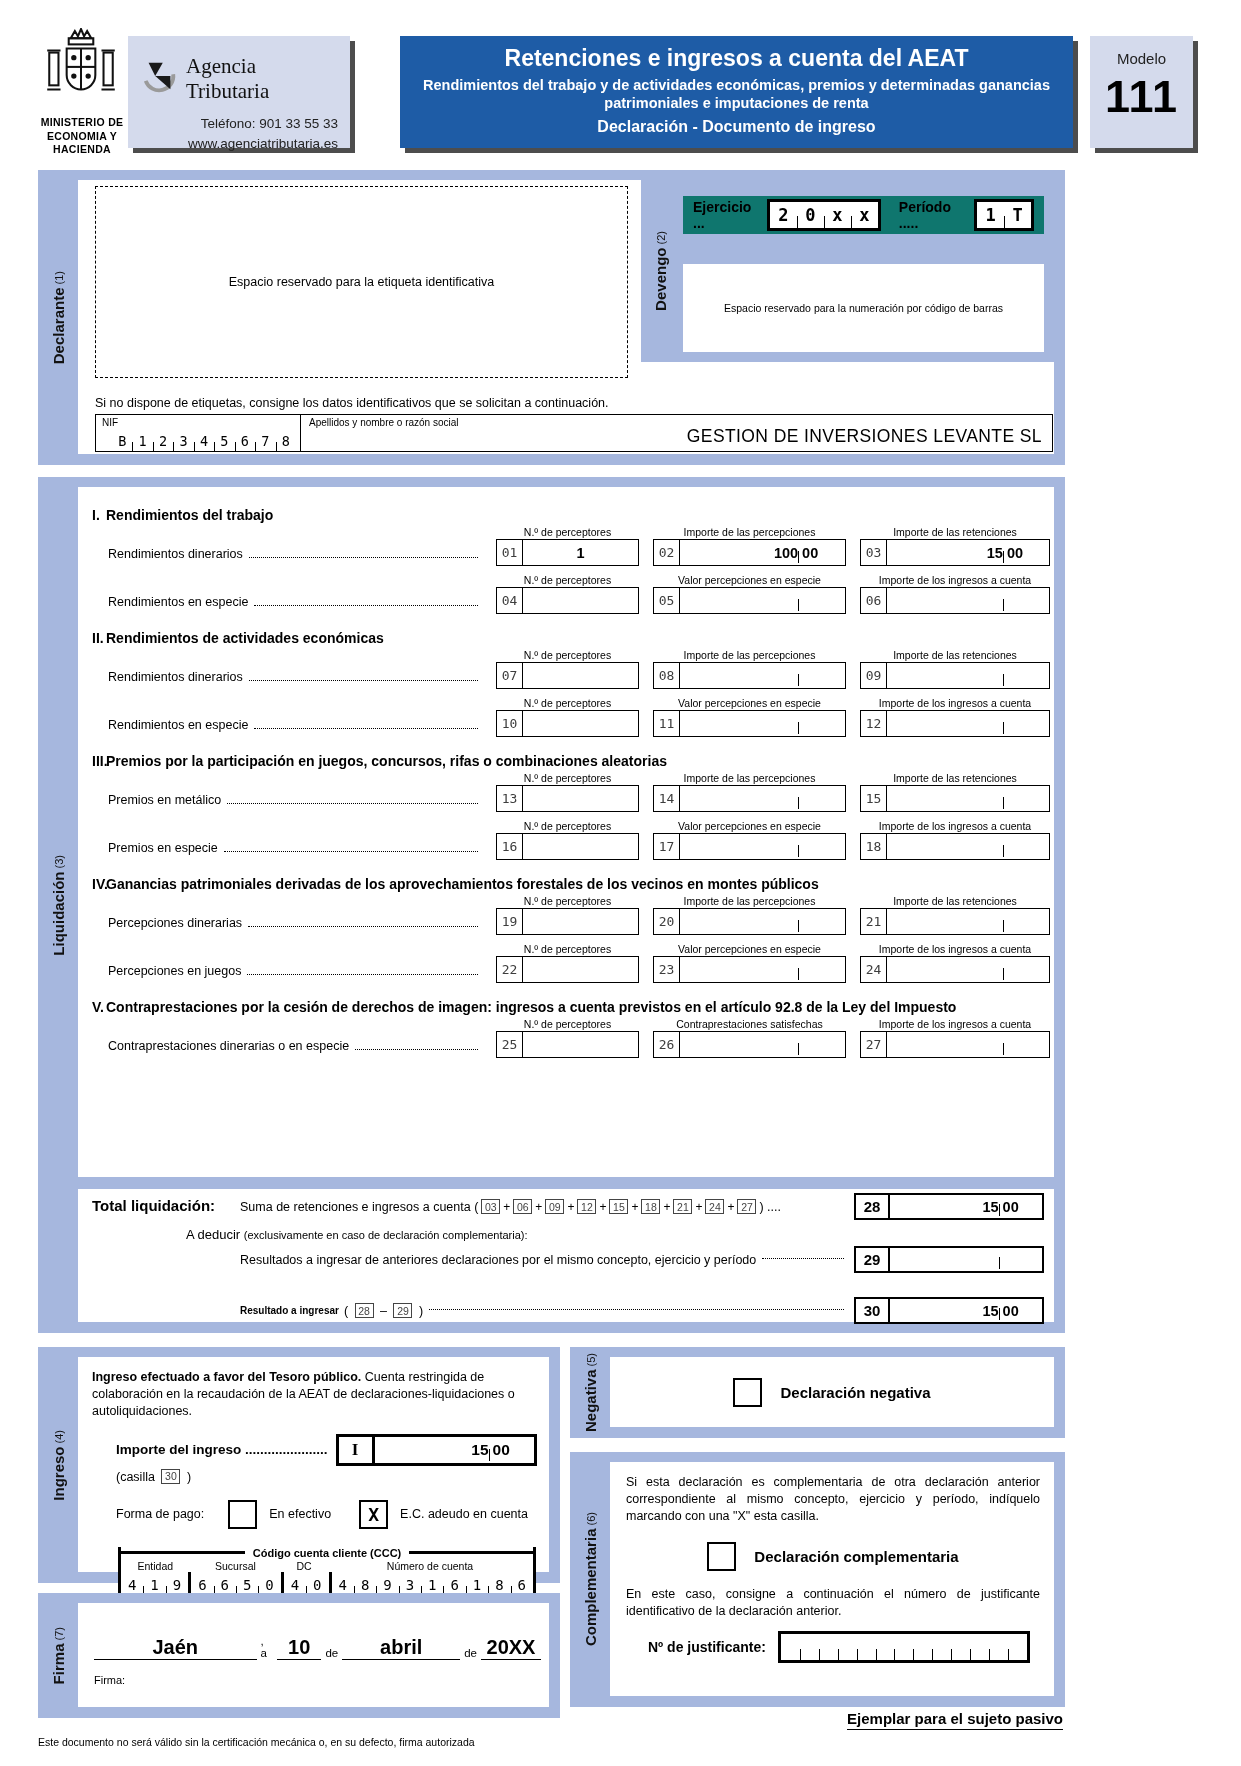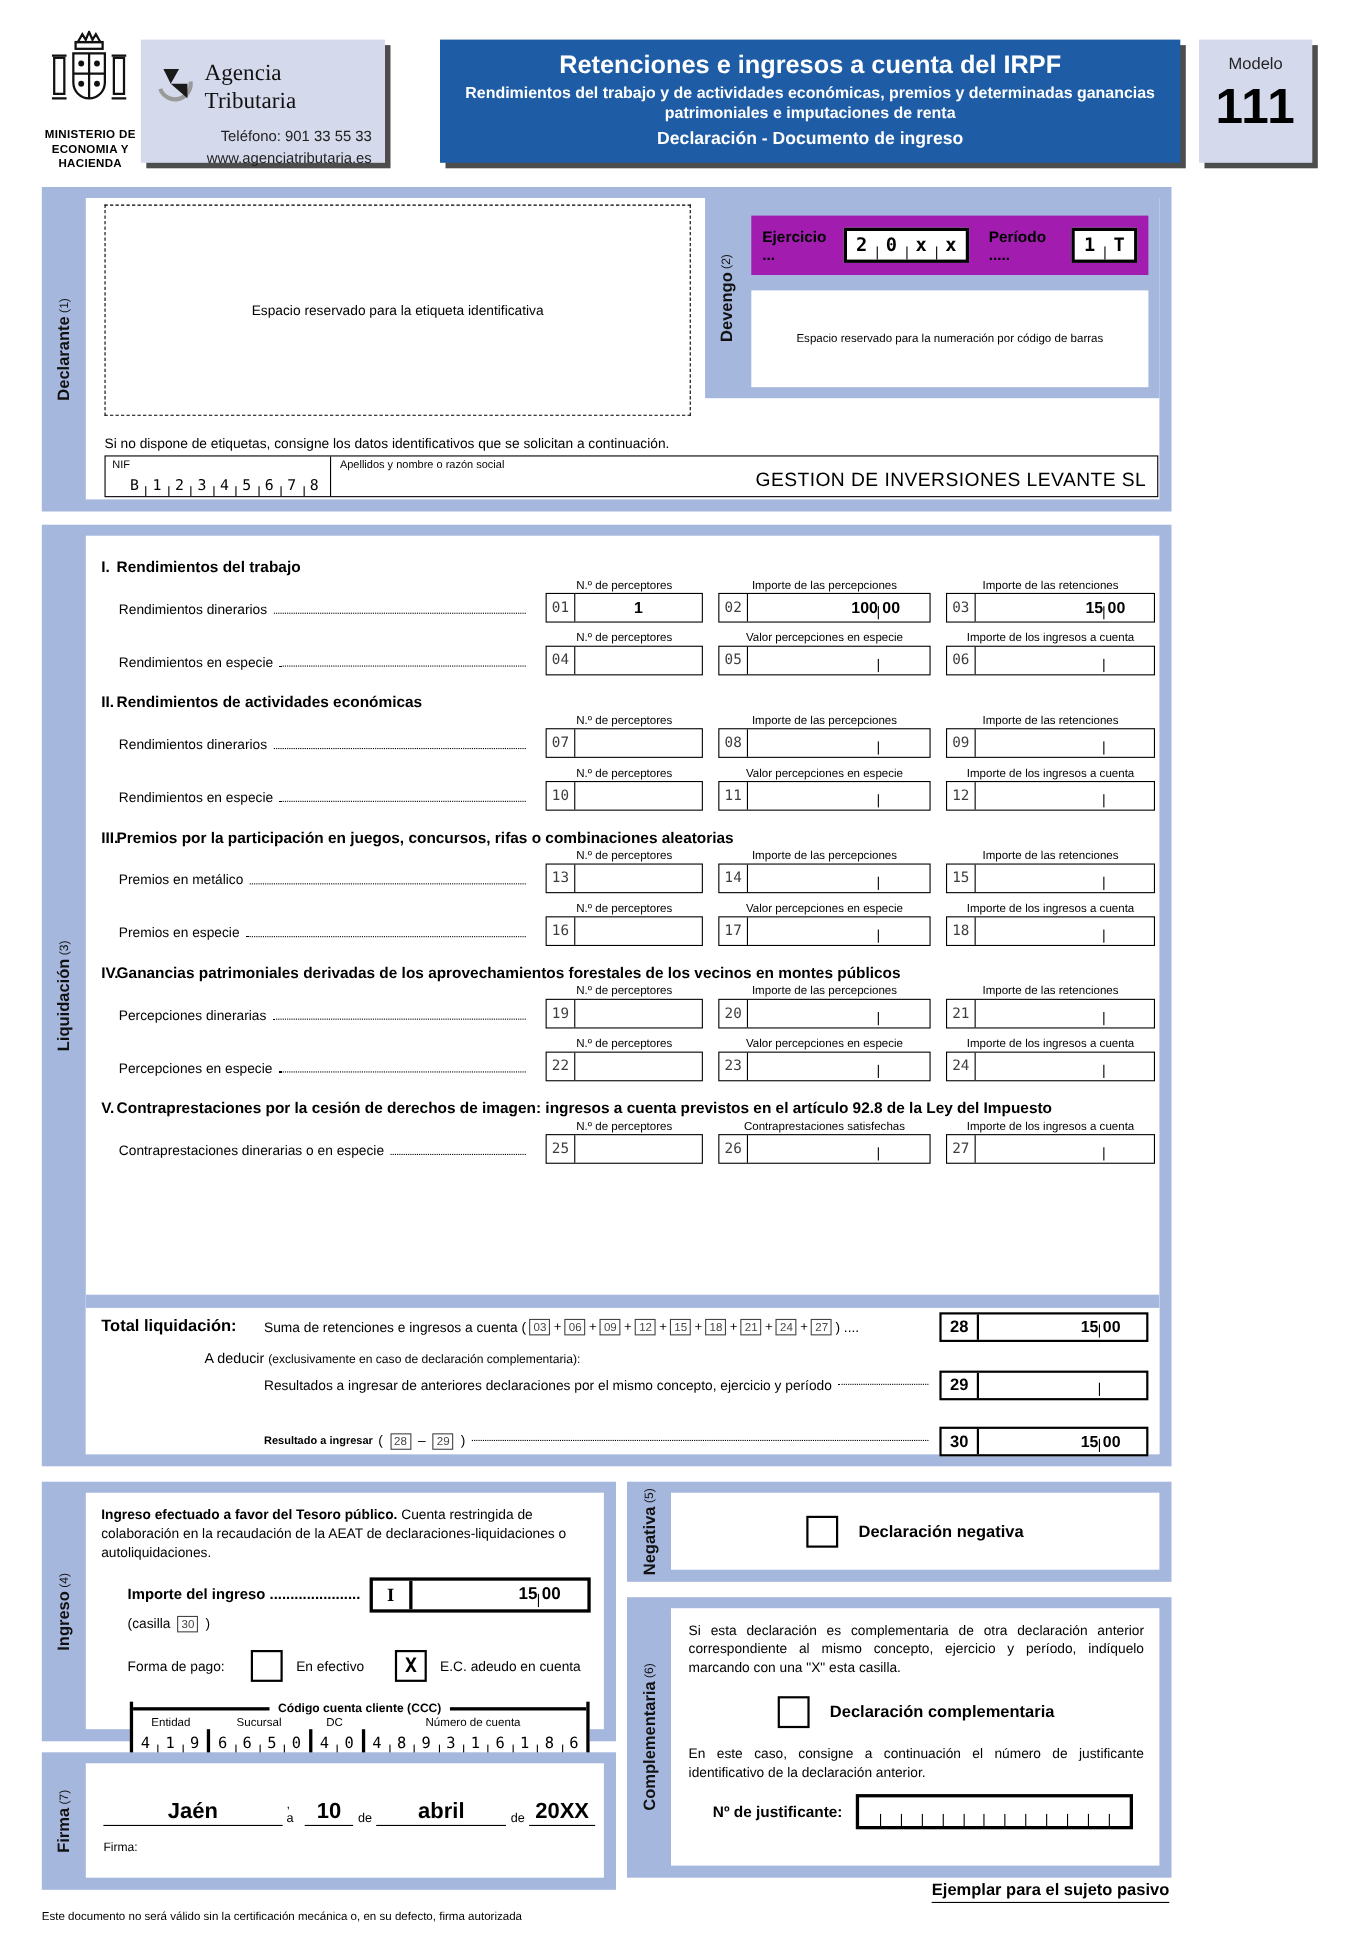--- a/index.html
+++ b/index.html
@@ -30,21 +30,21 @@
   .strip{position:absolute;left:0;top:0;bottom:0;width:40px;display:flex;align-items:center;justify-content:center;}
   .vert{writing-mode:vertical-rl;transform:rotate(180deg);white-space:nowrap;font-size:15px;font-weight:bold;color:#111;}
   .vert .pnum{font-weight:400;font-size:11px;}
   .vert .pnum::before{content:" ";}
 
   
   .etiqueta{position:absolute;left:17px;top:6px;width:533px;height:192px;border:1.2px dashed #000;
             display:flex;align-items:center;justify-content:center;font-size:12.5px;}
   .devengo{position:absolute;right:0;top:0;width:413px;height:182px;background:#a6b7de;}
   .devengo-strip{position:absolute;left:0;top:0;bottom:0;width:38px;display:flex;align-items:center;justify-content:center;}
-  .dev-row{position:absolute;left:42px;top:16px;right:10px;height:54px;background:#a21caf;
+  .dev-row{position:absolute;left:42px;top:16px;right:10px;height:38px;background:#0f766e;
            display:flex;align-items:center;padding:0 10px;gap:10px;justify-content:space-between;}
   .dev-label{font-size:14px;font-weight:bold;}
   .dbox{display:flex;border:3px solid #000;height:32px;background:#fff;}
   .dbox .dcell{width:27px;font:bold 17px "DejaVu Sans Mono",monospace;}
   .barcode{position:absolute;left:42px;top:84px;right:10px;bottom:10px;background:#fff;
            display:flex;align-items:center;justify-content:center;font-size:10.5px;}
   .nolabels{position:absolute;left:17px;top:216px;font-size:12.5px;}
   .nif-table{position:absolute;left:17px;top:234px;right:1px;height:38px;border:1.6px solid #000;display:flex;}
   .nif-cell{width:205px;border-right:1.6px solid #000;position:relative;}
   .nif-tag{position:absolute;top:2px;left:6px;font-size:10px;}
@@ -182,21 +182,21 @@
       </span>
       <span class="agency-name">Agencia Tributaria</span>
     </div>
     <div class="agency-contact">
       <div>Teléfono: 901 33 55 33</div>
       <div>www.agenciatributaria.es</div>
     </div>
   </div>
 
   <div class="hbox title-box">
-    <div class="title-main">Retenciones e ingresos a cuenta del IRPF</div>
+    <div class="title-main">Retenciones e ingresos a cuenta del AEAT</div>
     <div class="title-sub">Rendimientos del trabajo y de actividades económicas, premios y determinadas ganancias patrimoniales e imputaciones de renta</div>
     <div class="title-doc">Declaración - Documento de ingreso</div>
   </div>
 
   <div class="hbox model-box">
     <div class="model-word">Modelo</div>
     <div class="model-num">111</div>
   </div>
 
   <div class="panel" style="left:38px;top:170px;width:1027px;height:295px;">
@@ -524,21 +524,21 @@
               </div>
             </div>
             <div class="liq-grid liq-hdrs">
               <span></span>
               <span class="colhdr">N.º de perceptores</span>
               <span class="colhdr">Valor percepciones en especie</span>
               <span class="colhdr">Importe de los ingresos a cuenta</span>
             </div>
             <div class="liq-grid liq-row">
               <span class="rlabel">
-                <span>Percepciones en especie</span>
+                <span>Percepciones en juegos</span>
                 <i class="lead"></i>
               </span>
               <div class="vbox">
                 <span class="bnum">22</span>
                 <span class="bval">
                   <span class="cnt"></span>
                 </span>
               </div>
               <div class="vbox">
                 <span class="bnum">23</span>

